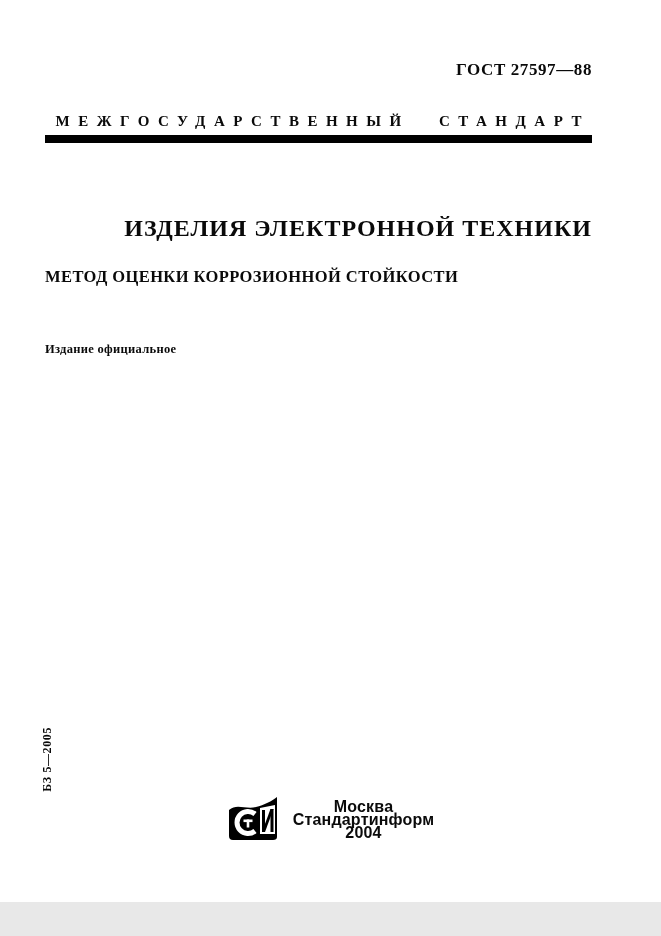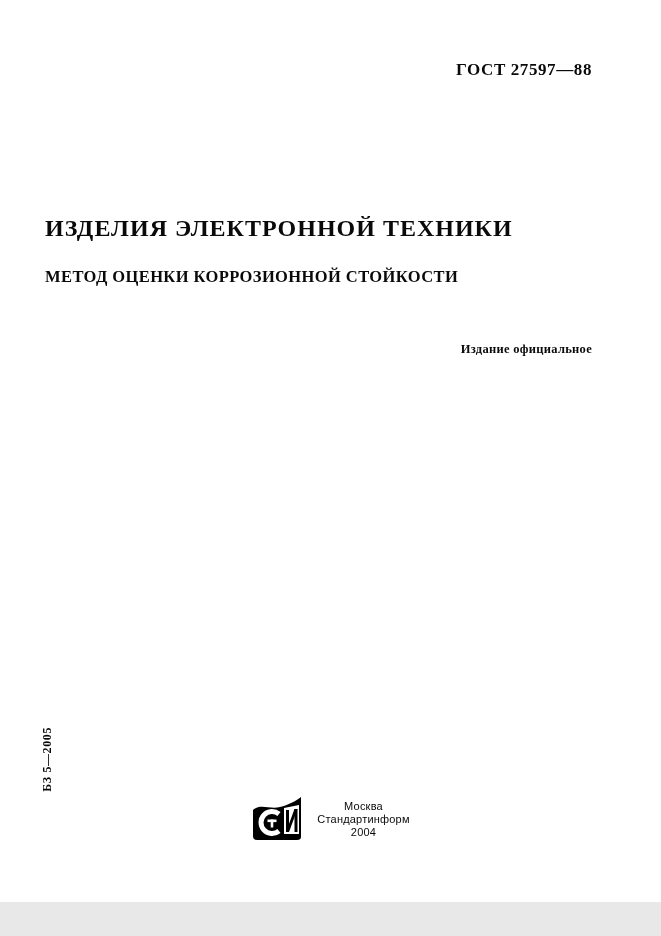--- a/index.html
+++ b/index.html
@@ -47,40 +47,40 @@
   .band-rule {
     height: 8px;
     background: #000000;
     margin-top: 5px;
   }
   .main-title {
     position: absolute;
     top: 215px;
     left: 45px;
     width: 547px;
-    text-align: left;
+    text-align: right;
     font-size: 24px;
     font-weight: bold;
     letter-spacing: 1px;
   }
   .sub-title {
     position: absolute;
     top: 267px;
     left: 45px;
     width: 547px;
     font-size: 16.5px;
     font-weight: bold;
     letter-spacing: 0.4px;
   }
   .edition-note {
     position: absolute;
     top: 342px;
     left: 45px;
     width: 547px;
-    text-align: right;
+    text-align: left;
     font-size: 12.5px;
     font-weight: bold;
     letter-spacing: 0.3px;
   }
   .side-note {
     position: absolute;
     left: 40px;
     top: 727px;
     writing-mode: vertical-rl;
     transform: rotate(180deg);
@@ -98,35 +98,39 @@
     justify-content: center;
     align-items: flex-start;
     gap: 14px;
   }
   .imprint-logo {
     flex: 0 0 auto;
     display: block;
   }
   .imprint-text {
     font-family: "Liberation Sans", sans-serif;
-    font-size: 11px;
-    font-weight: normal;
+    font-size: 16px;
+    font-weight: bold;
     line-height: 13px;
     text-align: center;
     padding-top: 4px;
     letter-spacing: 0.2px;
   }
 </style>
 </head>
 <body>
 
 <div class="page">
 
   <div class="doc-number">ГОСТ 27597—88</div>
 
+  <div class="header-band">
+    <span class="band-text">МЕЖГОСУДАРСТВЕННЫЙ СТАНДАРТ</span>
+    <div class="band-rule"></div>
+  </div>
 
   <div class="main-title">ИЗДЕЛИЯ ЭЛЕКТРОННОЙ ТЕХНИКИ</div>
 
   <div class="sub-title">МЕТОД ОЦЕНКИ КОРРОЗИОННОЙ СТОЙКОСТИ</div>
 
   <div class="edition-note">Издание официальное</div>
 
   <div class="side-note">БЗ 5—2005</div>
 
   <div class="imprint">

